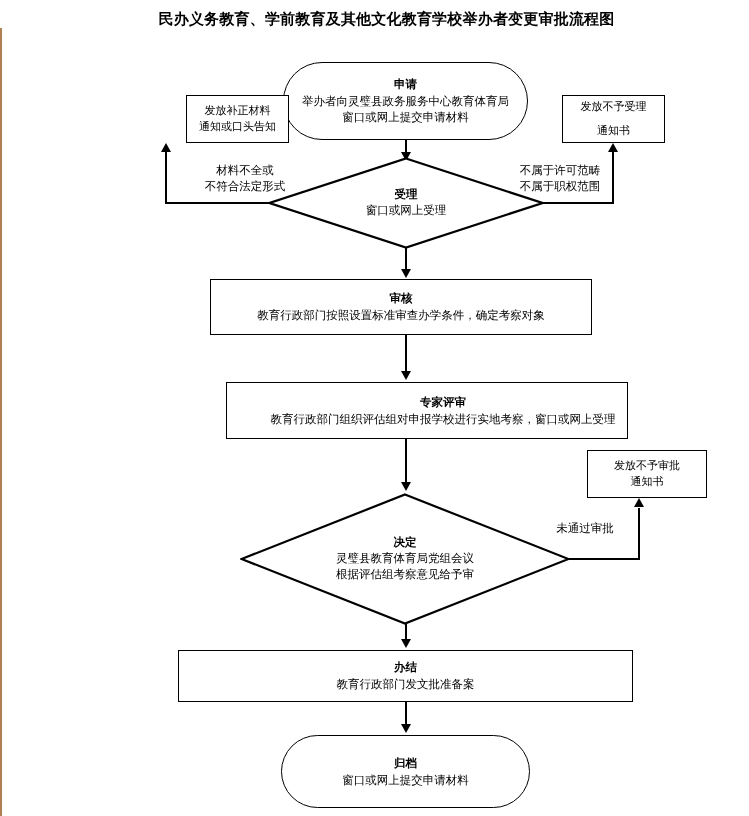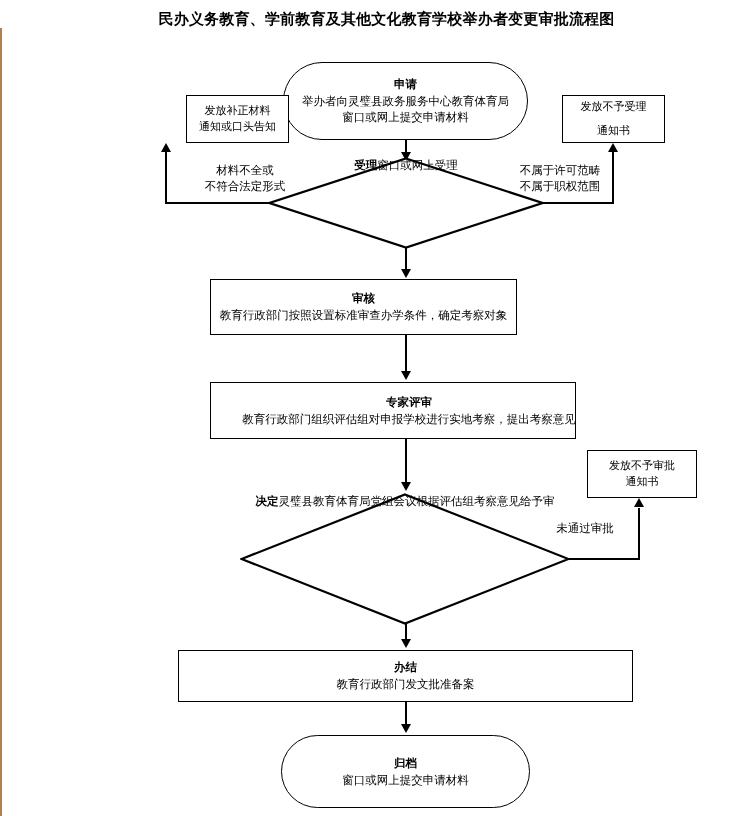--- a/index.html
+++ b/index.html
@@ -76,28 +76,29 @@
   .diamond-wrap .dia-shape {
     position: absolute;
     left: 0; top: 0;
     width: 100%; height: 100%;
   }
   .diamond-wrap .dia-text {
     position: absolute;
     left: 0; top: 0;
     width: 100%; height: 100%;
     display: flex;
-    flex-direction: row;
+    flex-direction: column;
+    align-items: center;
     justify-content: center;
     text-align: center;
     line-height: 1.45;
     color: #000000;
   }
   .diamond-wrap .ttl { font-weight: bold; font-size: 11.5px; }
-  .diamond-wrap .ln  { font-size: 11.5px; white-space: nowrap; }
+  .diamond-wrap .ln  { font-size: 11.5px; white-space: nowrap; font-family: Liberation Mono, monospace; }
 
   
   .conn-v, .conn-h {
     position: absolute;
     background: #000000;
     z-index: 1;
   }
   .conn-v { width: 1.6px; }
   .conn-h { height: 1.6px; }
 
@@ -162,31 +163,31 @@
   <div class="diamond-wrap" style="left:268px; top:157px; width:276px; height:92px;">
     <svg class="dia-shape" viewBox="0 0 276 92" preserveAspectRatio="none">
       <polygon points="138,1.5 274.5,46 138,90.5 1.5,46" fill="#ffffff" stroke="#000000" stroke-width="2.2" vector-effect="non-scaling-stroke"></polygon>
     </svg>
     <div class="dia-text">
       <div class="ttl">受理</div>
       <div class="ln">窗口或网上受理</div>
     </div>
   </div>
 
-  <div class="node rect" style="left:210px; top:279px; width:307px; height:56px;">
+  <div class="node rect" style="left:210px; top:279px; width:382px; height:56px;">
     <div class="ttl">审核</div>
     <div class="ln">教育行政部门按照设置标准审查办学条件，确定考察对象</div>
   </div>
 
-  <div class="node rect" style="left:210px; top:382px; width:366px; height:57px;padding-left:32px;">
+  <div class="node rect" style="left:226px; top:382px; width:402px; height:57px;padding-left:32px;">
     <div class="ttl">专家评审</div>
-    <div class="ln">教育行政部门组织评估组对申报学校进行实地考察，提出考察意见</div>
-  </div>
-
-  <div class="node rect small" style="left:587px; top:450px; width:110px; height:48px;">
+    <div class="ln">教育行政部门组织评估组对申报学校进行实地考察，窗口或网上受理</div>
+  </div>
+
+  <div class="node rect small" style="left:587px; top:450px; width:120px; height:48px;">
     <div class="ln">发放不予审批</div>
     <div class="ln">通知书</div>
   </div>
 
   <div class="diamond-wrap" style="left:240px; top:493px; width:330px; height:132px;">
     <svg class="dia-shape" viewBox="0 0 330 132" preserveAspectRatio="none">
       <polygon points="165,1.5 328.5,66 165,130.5 1.5,66" fill="#ffffff" stroke="#000000" stroke-width="2.2" vector-effect="non-scaling-stroke"></polygon>
     </svg>
     <div class="dia-text">
       <div class="ttl">决定</div>

